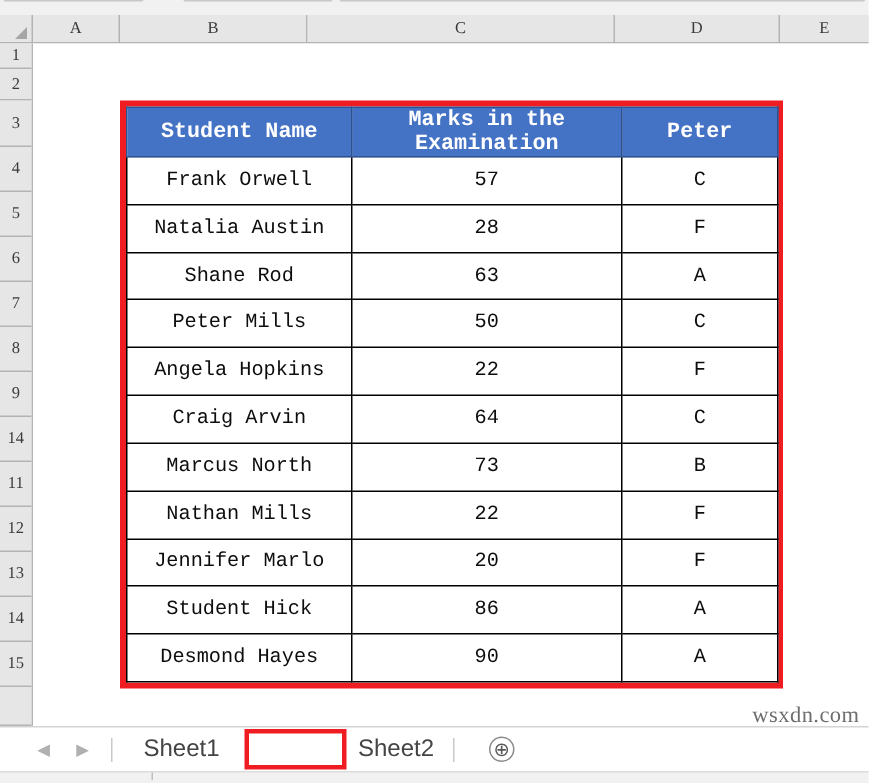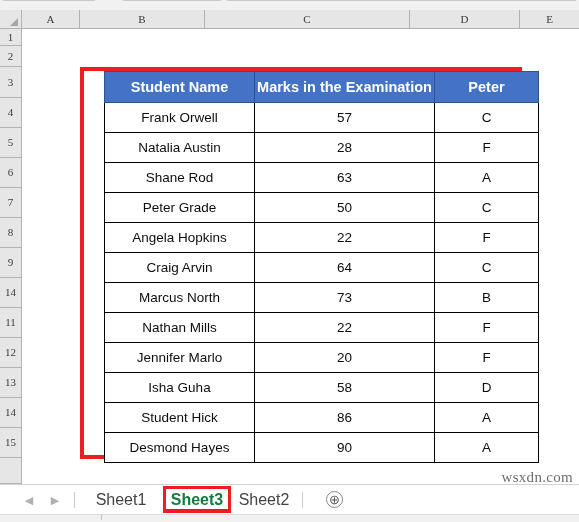--- a/index.html
+++ b/index.html
@@ -117,22 +117,21 @@
     width: 442px;
     height: 392px;
     border: 4px solid #ef1c22;
     box-sizing: border-box;
   }
   table#data-table {
     border-collapse: collapse;
     width: 100%;
     height: 100%;
     table-layout: fixed;
-    font-family: Liberation Sans, sans-serif;
-    margin-left: 20px;
+    font-family: Liberation Mono, monospace;
   }
   table#data-table th,
   table#data-table td {
     border: 1px solid #000000;
     text-align: center;
     vertical-align: middle;
     padding: 0;
     box-sizing: border-box;
   }
   table#data-table thead th {
@@ -311,21 +310,21 @@
           <td>Natalia Austin</td>
           <td>28</td>
           <td>F</td>
         </tr>
         <tr>
           <td>Shane Rod</td>
           <td>63</td>
           <td>A</td>
         </tr>
         <tr>
-          <td>Peter Grade</td>
+          <td>Peter Mills</td>
           <td>50</td>
           <td>C</td>
         </tr>
         <tr>
           <td>Angela Hopkins</td>
           <td>22</td>
           <td>F</td>
         </tr>
         <tr>
           <td>Craig Arvin</td>
@@ -341,25 +340,20 @@
           <td>Nathan Mills</td>
           <td>22</td>
           <td>F</td>
         </tr>
         <tr>
           <td>Jennifer Marlo</td>
           <td>20</td>
           <td>F</td>
         </tr>
         <tr>
-          <td>Isha Guha</td>
-          <td>58</td>
-          <td>D</td>
-        </tr>
-        <tr>
           <td>Student Hick</td>
           <td>86</td>
           <td>A</td>
         </tr>
         <tr>
           <td>Desmond Hayes</td>
           <td>90</td>
           <td>A</td>
         </tr>
       </tbody>
@@ -368,21 +362,20 @@
 
 </div>
 
 <div id="tab-bar">
   <div class="nav-arrow" id="nav-prev">◀</div>
   <div class="nav-arrow" id="nav-next">▶</div>
 
   <div class="tab-sep" style="left:74px;"></div>
 
   <div class="sheet-tab" style="left:89px;width:64px;">Sheet1</div>
-  <div class="sheet-tab active" style="left:166px;width:62px;">Sheet3</div>
   <div class="sheet-tab" style="left:233px;width:62px;">Sheet2</div>
 
   <div id="active-tab-highlight"></div>
 
   <div class="tab-sep" style="left:302px;"></div>
 
   <div id="add-sheet">⊕</div>
 </div>
 
 <div id="status-bar">

